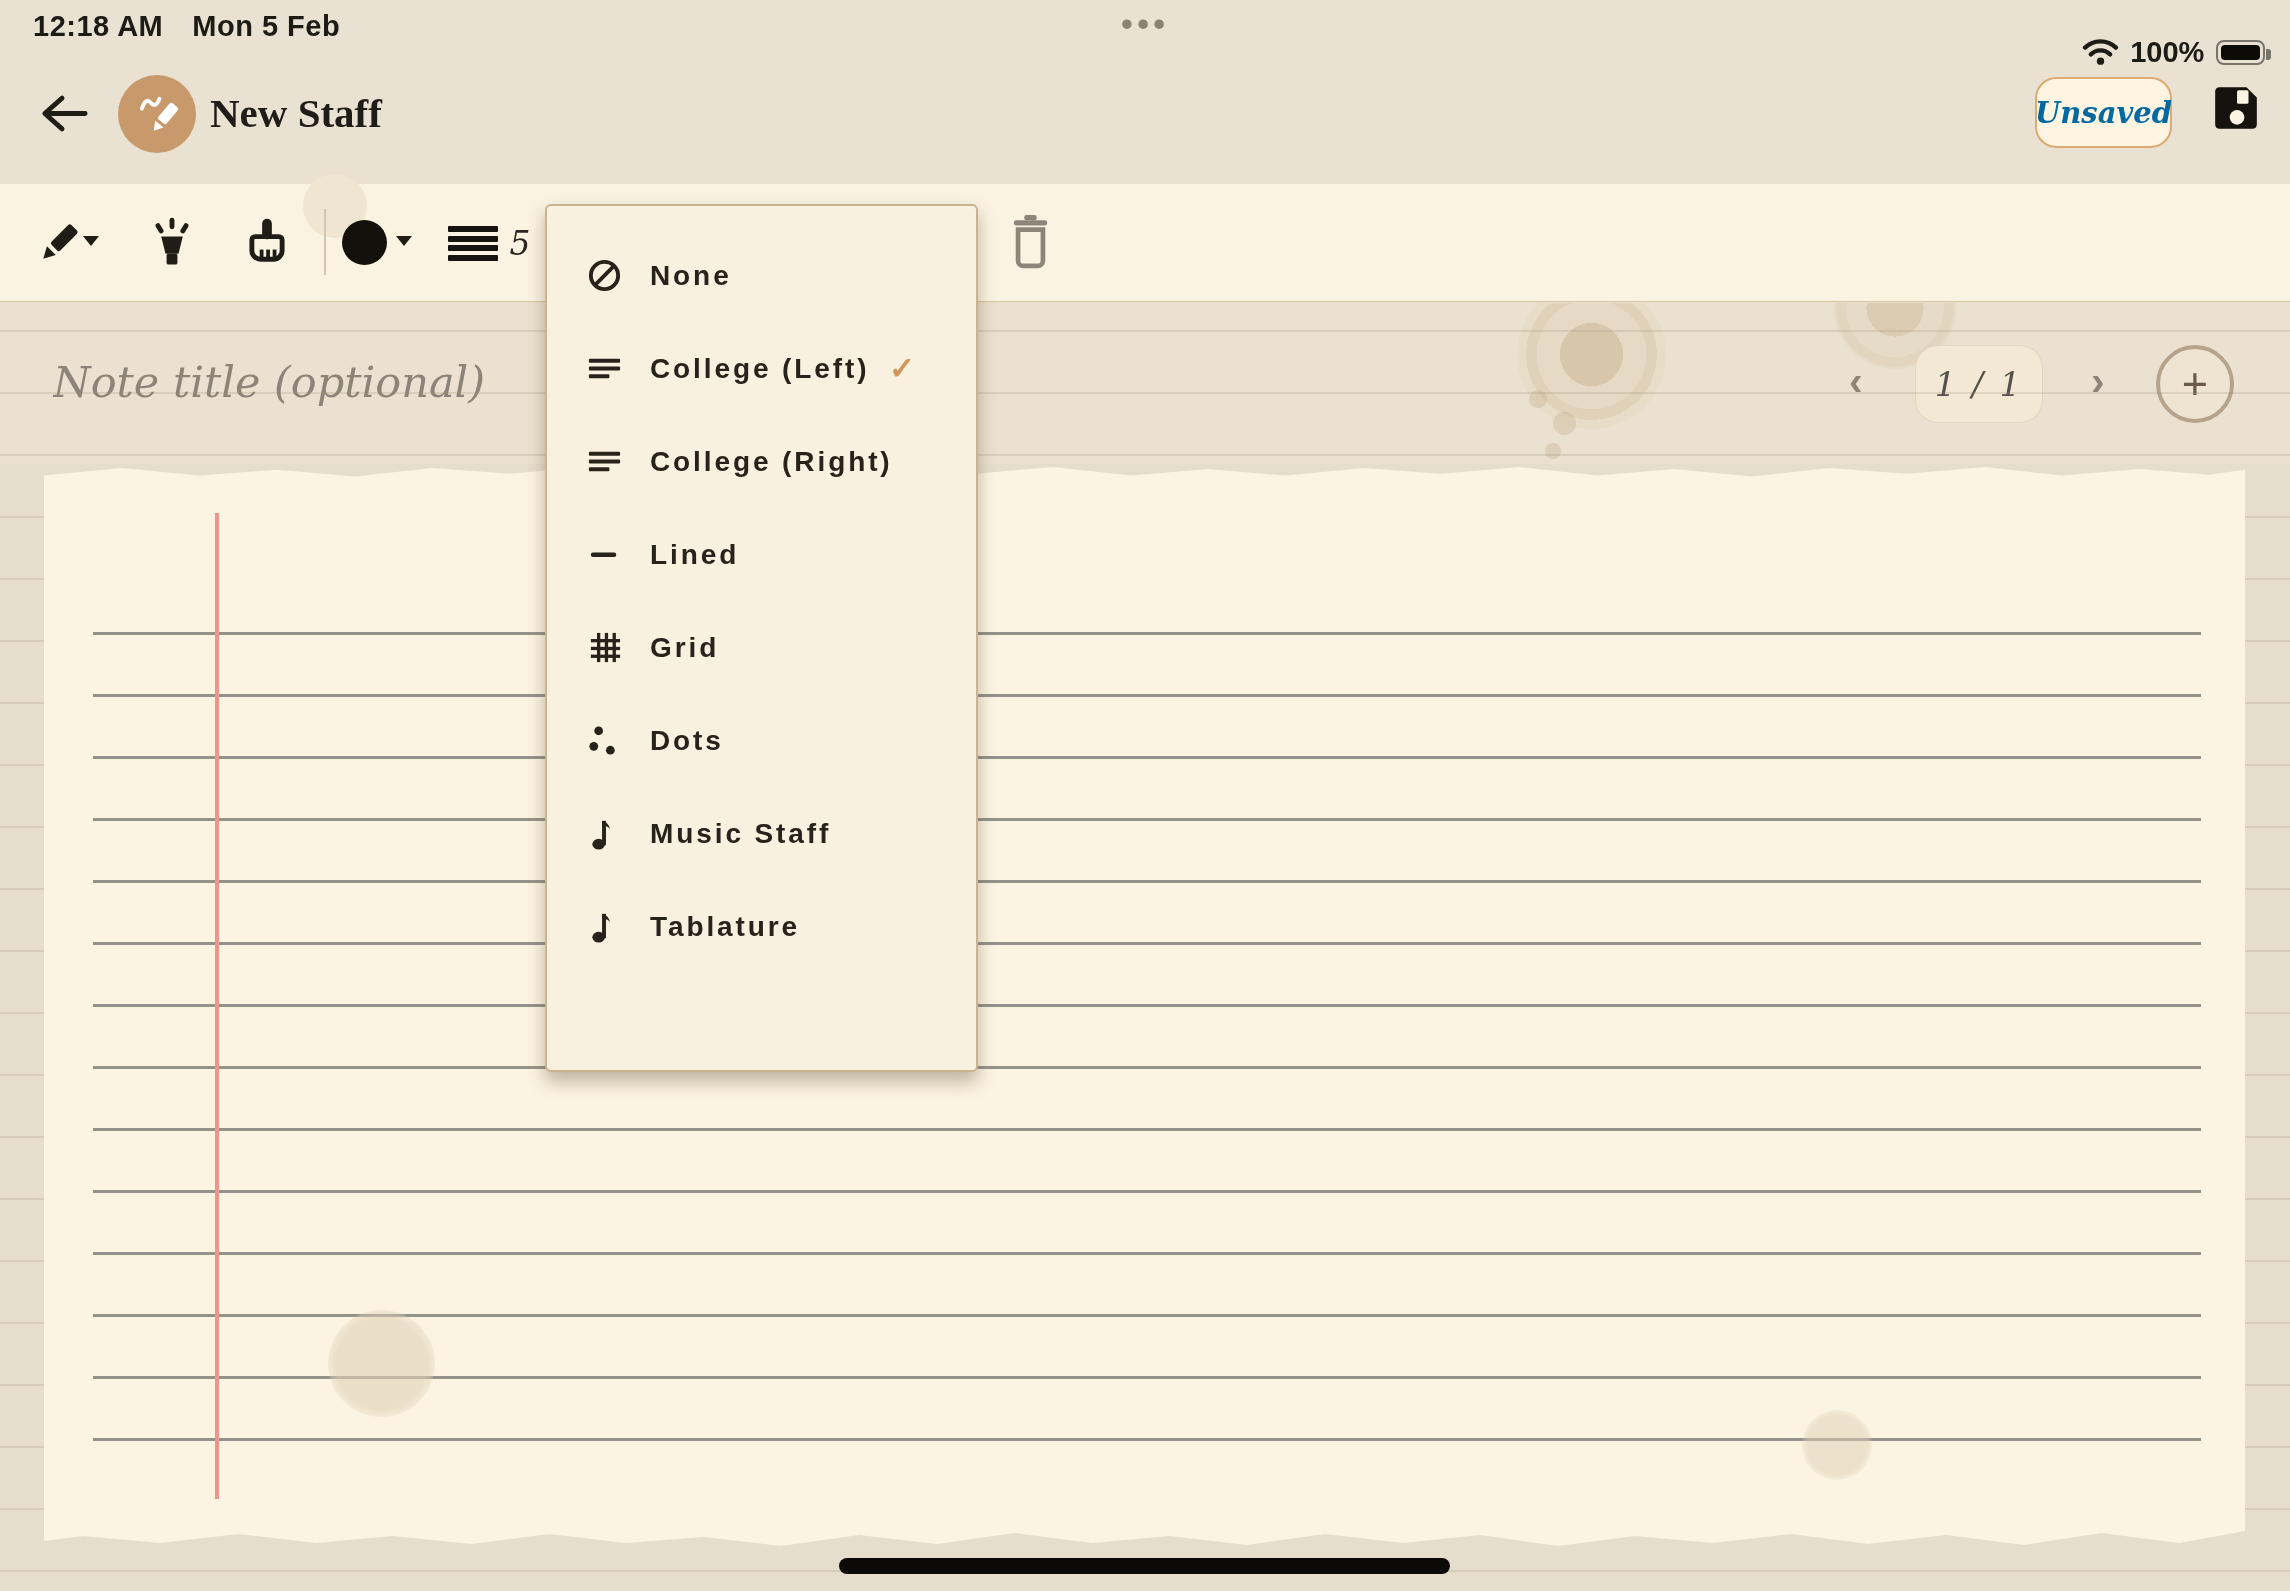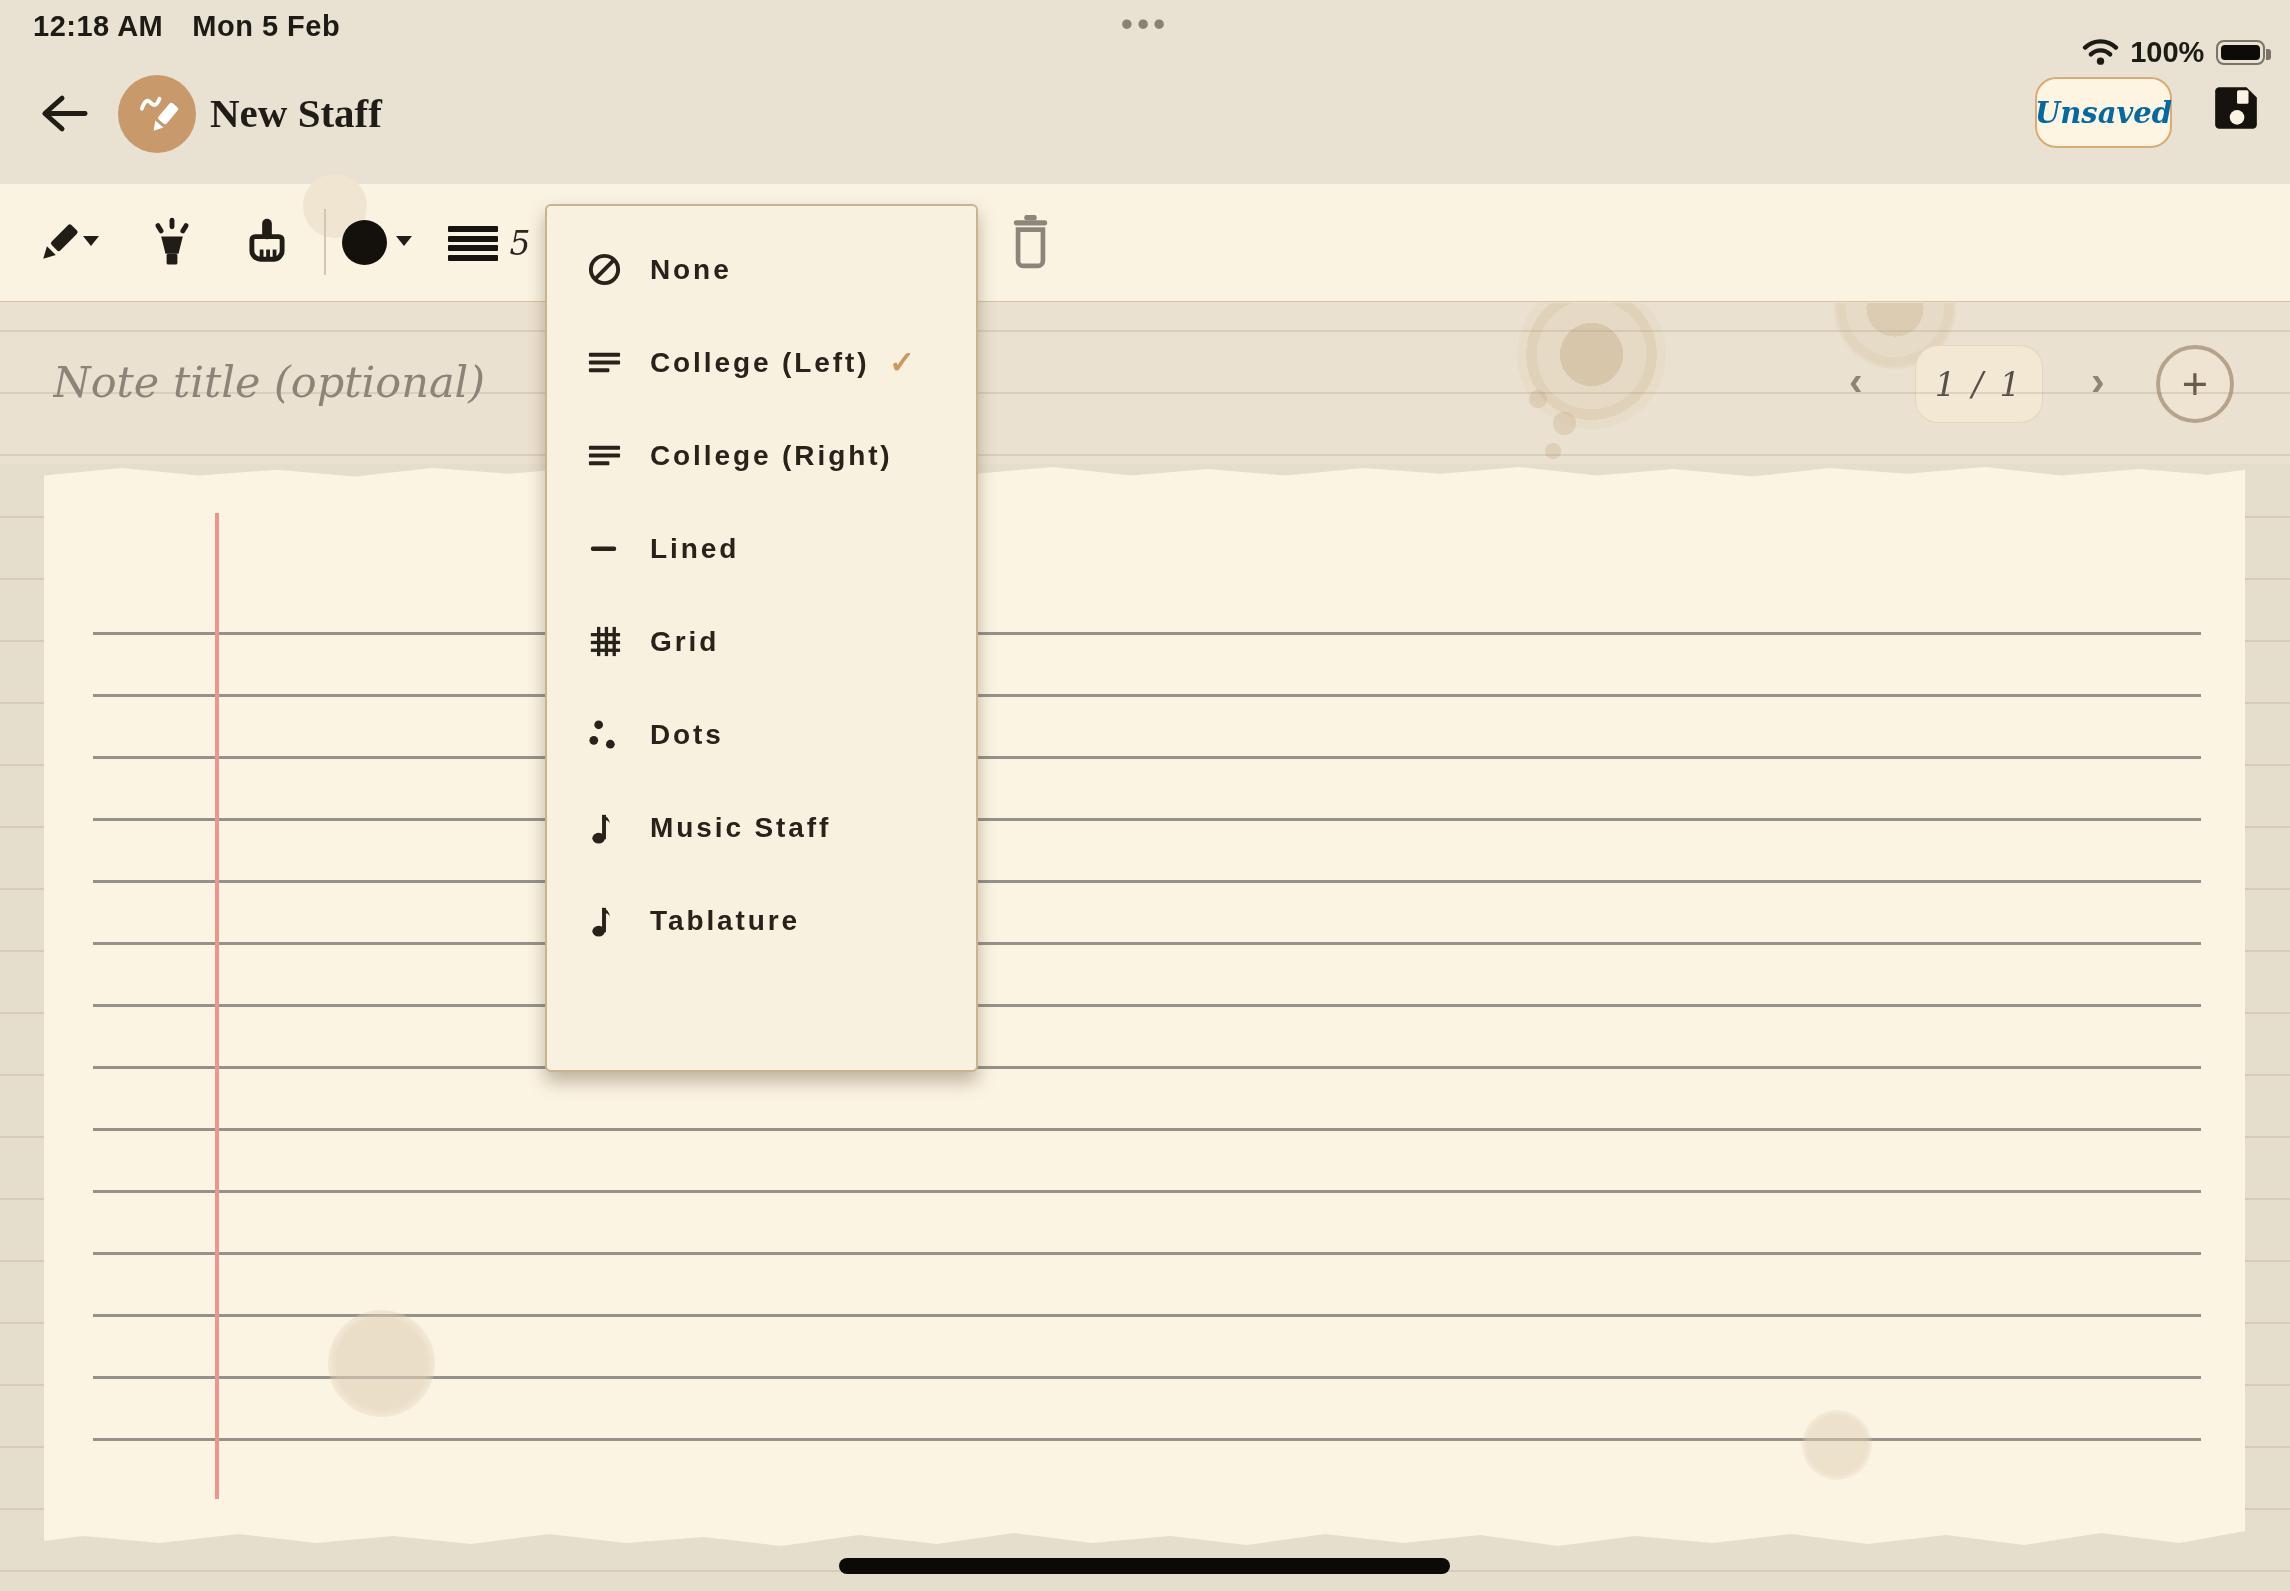--- a/index.html
+++ b/index.html
@@ -53,21 +53,21 @@
   .paper { position:absolute; left:44px; top:0; width:2201px; height:1087px; background:#fbf4e3; filter:drop-shadow(0 5.8px 9.7px rgba(110,90,60,.28));
     clip-path:polygon(0px 11.6px,78px 3.9px,155px 11.6px,233px 5.8px,311px 12.6px,388px 3.9px,466px 9.7px,543px 2.9px,621px 11.6px,699px 4.9px,776px 12.6px,854px 3.9px,932px 9.7px,1009px 2.9px,1087px 11.6px,1164px 4.9px,1242px 11.6px,1320px 3.9px,1397px 9.7px,1475px 2.9px,1553px 11.6px,1630px 4.9px,1708px 12.6px,1785px 3.9px,1863px 9.7px,1941px 2.9px,2018px 11.6px,2096px 4.9px,2164px 10.7px,2201px 5.8px,2201px 1067px,2135px 1079px,2057px 1069px,1980px 1081px,1902px 1071px,1824px 1080px,1747px 1070px,1669px 1079px,1591px 1072px,1514px 1082px,1436px 1071px,1359px 1079px,1281px 1070px,1203px 1081px,1126px 1072px,1048px 1079px,970px 1069px,893px 1080px,815px 1071px,737px 1082px,660px 1073px,582px 1079px,505px 1070px,427px 1080px,349px 1072px,272px 1079px,194px 1070px,116px 1079px,39px 1072px,0px 1077px); }
   .paper-rules { position:absolute; left:49px; right:44px; top:168px; height:813px; background:repeating-linear-gradient(to bottom, #95928a 0 2.9px, transparent 2.9px 62px); }
   .margin-line { position:absolute; left:171px; top:49px; width:3.9px; height:986px; background:#f0958b; }
   .pstain { position:absolute; border-radius:50%; }
   .pstain.a { left:284px; top:846px; width:107px; height:107px; background:radial-gradient(circle, rgba(224,208,182,.6) 0 60%, rgba(224,208,182,.2) 75%, transparent 80%); }
   .pstain.b { left:1758px; top:946px; width:70px; height:70px; background:radial-gradient(circle, rgba(222,206,180,.5) 0 60%, transparent 78%); }
   .dot-stain { position:absolute; left:1935px; top:243px; width:23px; height:23px; border-radius:50%; background:rgba(210,190,160,.5); }
 
   
-  .menu { position:absolute; left:545px; top:204px; width:433px; height:868px; background:#f9f1e0; border:2.9px solid #c9b48e; border-radius:5.8px; box-shadow:0 9.7px 17.5px rgba(95,75,45,.38); z-index:10; padding-top:17px; }
+  .menu { position:absolute; left:545px; top:204px; width:433px; height:868px; background:#f9f1e0; border:2.9px solid #c9b48e; border-radius:5.8px; box-shadow:0 9.7px 17.5px rgba(95,75,45,.38); z-index:10; padding-top:23px; }
   .menu-item { height:93px; display:flex; align-items:center; padding-left:37px; cursor:pointer; }
   .mi-icon { width:41px; display:flex; justify-content:center; align-items:center; }
   .mi-label { margin-left:25px; font-weight:700; font-size:28px; letter-spacing:2.9px; color:#27221a; }
   .mi-check { margin-left:19.4px; font-size:31px; font-weight:700; color:#cf9759; }
 
   
   .home-indicator { position:absolute; left:839px; top:1558px; width:611px; height:15.5px; border-radius:9.7px; background:#0b0a08; cursor:grab; }
 </style>
 </head>
 <body>

